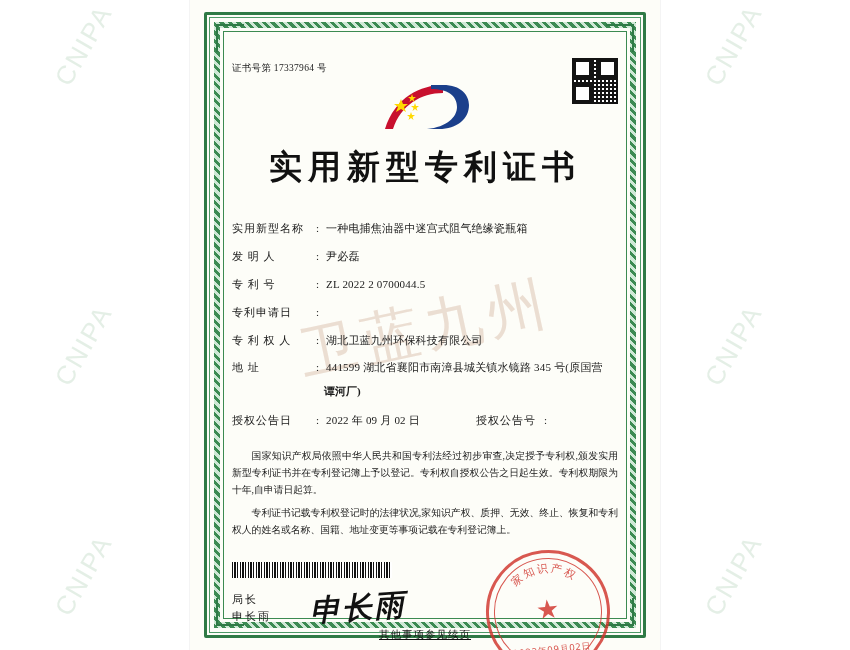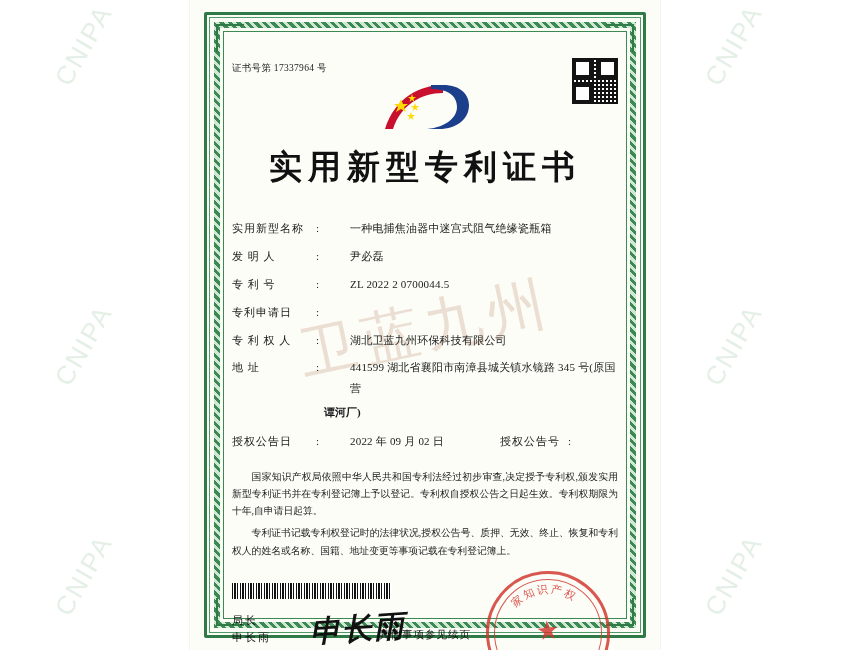--- a/index.html
+++ b/index.html
@@ -149,21 +149,20 @@
   }
   .f-label {
     flex: 0 0 84px;
     letter-spacing: 1px;
     white-space: nowrap;
   }
   .f-colon { flex: 0 0 10px; }
   .f-value {
     flex: 1 1 auto;
     letter-spacing: .2px;
-    margin-left: 24px;
   }
   .field-row.two .f-value { flex: 0 0 150px; }
   .f-label2 {
     flex: 0 0 68px;
     letter-spacing: 1px;
     white-space: nowrap;
   }
   .f-value2 { flex: 1 1 auto; }
   .addr2 {
     margin-left: 92px;
@@ -272,20 +271,21 @@
     color: #222;
   }
   .footnote {
     position: absolute;
     left: 0; right: 0;
     bottom: 8px;
     text-align: center;
     font-size: 10.5px;
     color: #111;
     letter-spacing: 1px;
+    text-decoration: underline;
   }
 </style>
 </head>
 <body>
 
 <div class="page">
 
   <div class="wm" style="left:40px;  top:30px;">CNIPA</div>
   <div class="wm" style="left:40px;  top:330px;">CNIPA</div>
   <div class="wm" style="left:40px;  top:560px;">CNIPA</div>
@@ -376,21 +376,21 @@
         <div class="field-row two" style="margin-top:8px;">
           <span class="f-label">授权公告日</span>
           <span class="f-colon">:</span>
           <span class="f-value">2022 年 09 月 02 日</span>
           <span class="f-label2">授权公告号</span>
           <span class="f-colon">:</span>
         </div>
       </div>
 
       <div class="para">国家知识产权局依照中华人民共和国专利法经过初步审查,决定授予专利权,颁发实用新型专利证书并在专利登记簿上予以登记。专利权自授权公告之日起生效。专利权期限为十年,自申请日起算。</div>
-      <div class="para second">专利证书记载专利权登记时的法律状况,授权公告号、质押、无效、终止、恢复和专利权人的姓名或名称、国籍、地址变更等事项记载在专利登记簿上。</div>
+      <div class="para second">专利证书记载专利权登记时的法律状况,家知识产权、质押、无效、终止、恢复和专利权人的姓名或名称、国籍、地址变更等事项记载在专利登记簿上。</div>
 
       <div class="barcode"></div>
 
       <div class="signblock">
         <div class="sign-label">局长</div>
         <div class="sign-name">申长雨</div>
         <div class="handwriting">申长雨</div>
 
         <div class="seal">
           <div class="ring"></div>

